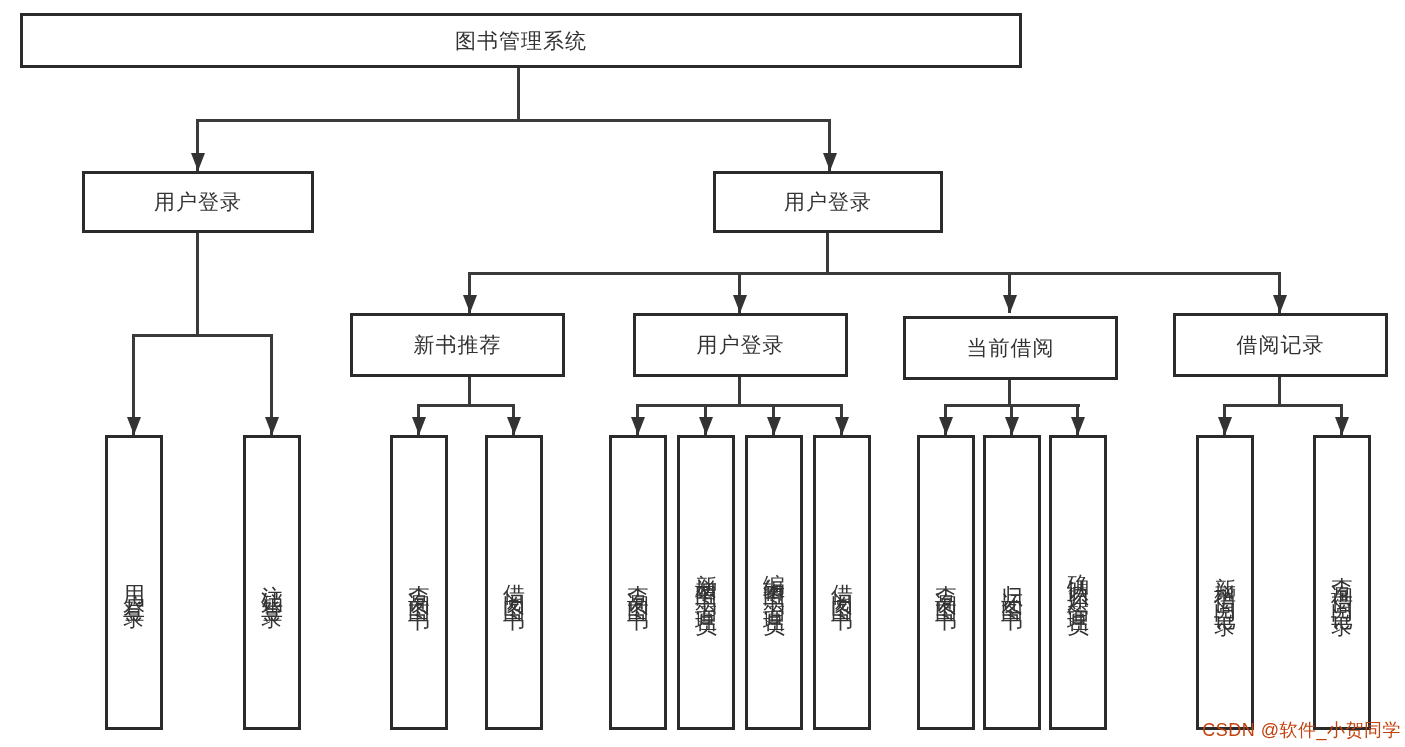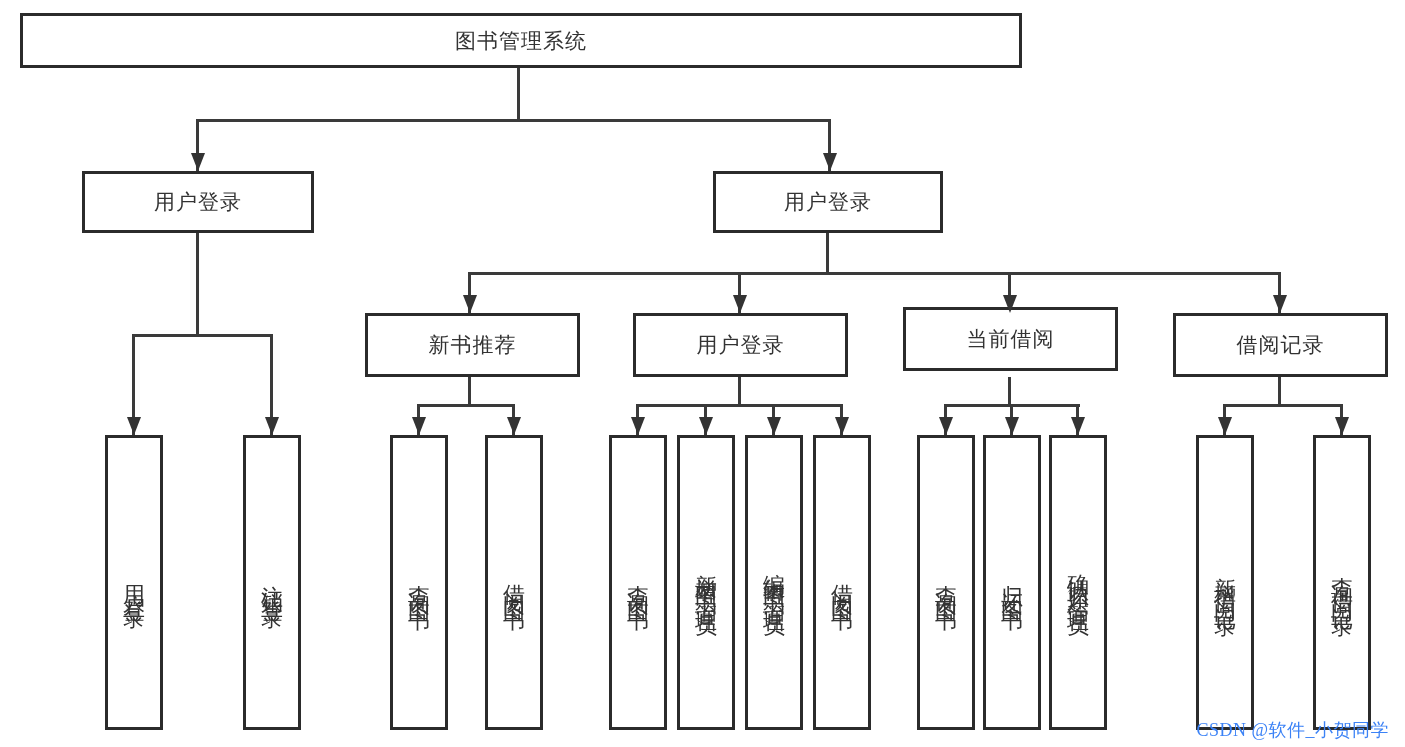--- a/index.html
+++ b/index.html
@@ -64,46 +64,45 @@
     position: absolute;
     width: 0;
     height: 0;
     border-left: 7px solid transparent;
     border-right: 7px solid transparent;
     border-top: 18px solid #333333;
     z-index: 3;
   }
   .watermark {
     position: absolute;
-    right: 16px;
+    right: 4px;
     bottom: 5px;
     font-size: 18px;
-    color: #3b82f6;
+    color: #c2410c;
     letter-spacing: 0.5px;
     z-index: 4;
     white-space: nowrap;
-    font-family: Liberation Serif, serif;
   }
 </style>
 </head>
 <body>
 
 <div id="canvas">
 
   <div class="node" style="left:20px; top:13px; width:1002px; height:55px;font-family:Liberation Mono, monospace;">图书管理系统</div>
 
   <div class="node" style="left:82px; top:171px; width:232px; height:62px;">用户登录</div>
 
   <div class="node" style="left:713px; top:171px; width:230px; height:62px;">用户登录</div>
 
-  <div class="node" style="left:365px; top:313px; width:215px; height:64px;">新书推荐</div>
+  <div class="node" style="left:350px; top:313px; width:215px; height:64px;">新书推荐</div>
 
   <div class="node" style="left:633px; top:313px; width:215px; height:64px;">用户登录</div>
 
-  <div class="node" style="left:903px; top:307px; width:215px; height:64px;">当前借阅</div>
+  <div class="node" style="left:903px; top:316px; width:215px; height:64px;">当前借阅</div>
 
   <div class="node" style="left:1173px; top:313px; width:215px; height:64px;">借阅记录</div>
 
   <div class="leaf" style="left:105px;">用户登录</div>
 
   <div class="leaf" style="left:243px;">注销登录</div>
 
   <div class="leaf" style="left:390px;">查询图书</div>
 
   <div class="leaf" style="left:485px;">借阅图书</div>

